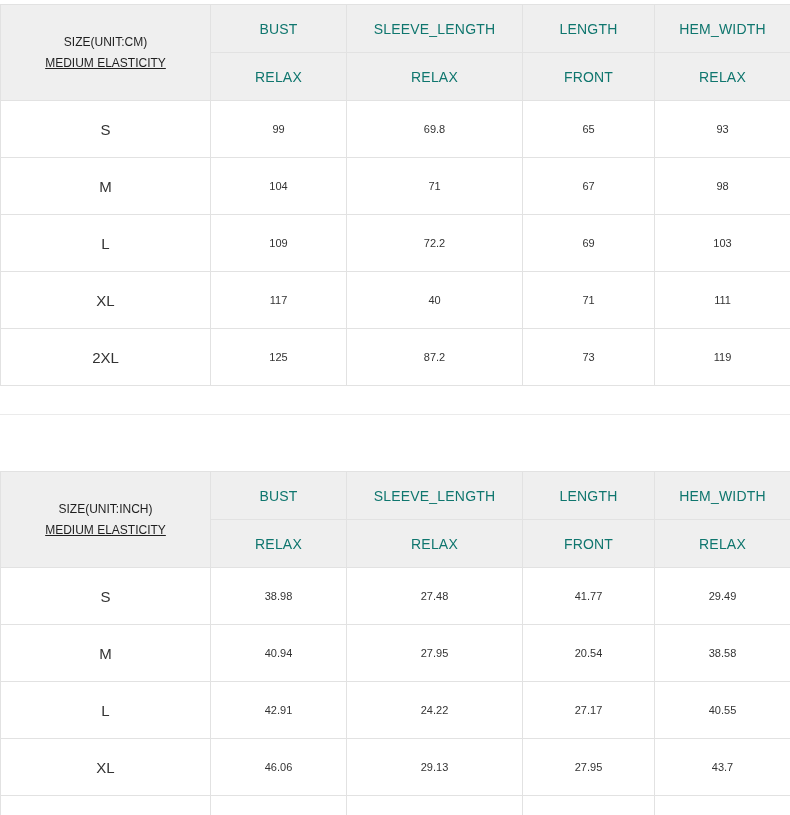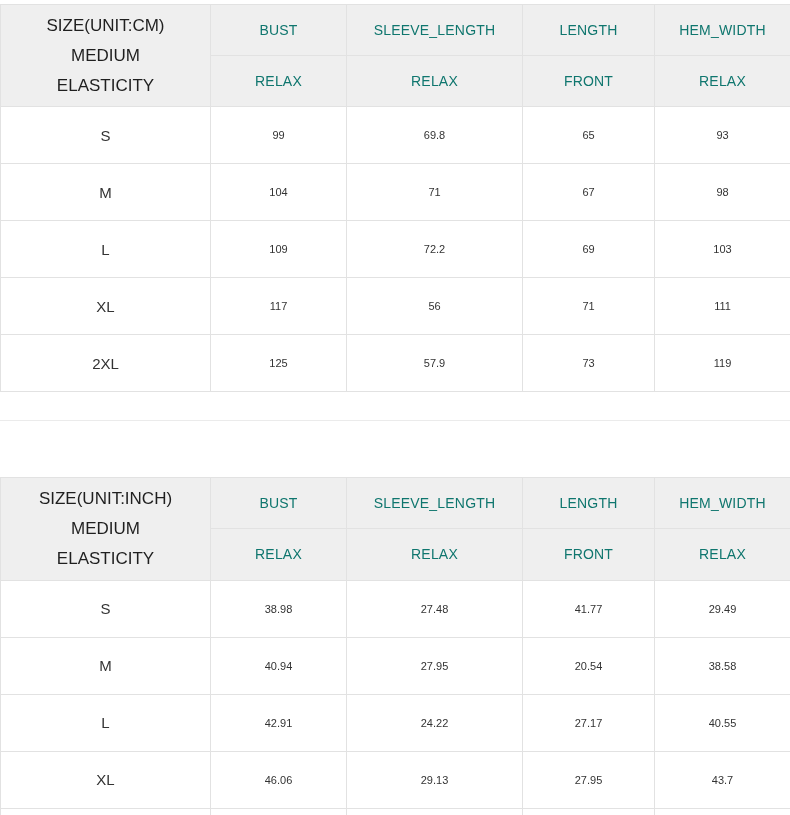--- a/index.html
+++ b/index.html
@@ -44,27 +44,27 @@
     background: #efefef !important;
     font-weight: bold;
     font-size: 14px;
     letter-spacing: 0.2px;
     color: #0f766e;
     height: 45px;
   }
   .corner-cell {
     background: #efefef !important;
     font-weight: bold;
-    font-size: 17px;
+    font-size: 12px;
     color: #1f1f1f;
     line-height: 1.75;
     padding: 6px 20px;
   }
   .corner-cell .line1 { display: block; }
-  .corner-cell .line2 { display: block; }
+  .corner-cell .line2 { display: block; text-decoration: underline; }
 
   td.data-cell {
     height: 54px;
     font-size: 11px;
     color: #333333;
   }
   td.size-label {
     height: 54px;
     font-size: 15px;
     color: #333333;
@@ -130,28 +130,28 @@
         <tr>
           <td class="size-label">L</td>
           <td class="data-cell">109</td>
           <td class="data-cell">72.2</td>
           <td class="data-cell">69</td>
           <td class="data-cell">103</td>
         </tr>
         <tr>
           <td class="size-label">XL</td>
           <td class="data-cell">117</td>
-          <td class="data-cell">56</td>
+          <td class="data-cell">40</td>
           <td class="data-cell">71</td>
           <td class="data-cell">111</td>
         </tr>
         <tr>
           <td class="size-label">2XL</td>
           <td class="data-cell">125</td>
-          <td class="data-cell">57.9</td>
+          <td class="data-cell">87.2</td>
           <td class="data-cell">73</td>
           <td class="data-cell">119</td>
         </tr>
       </tbody>
     </table>
   </div>
 
   <div class="gap"></div>
   <div class="divider"></div>
   <div class="gap" style="height:56px;"></div>

